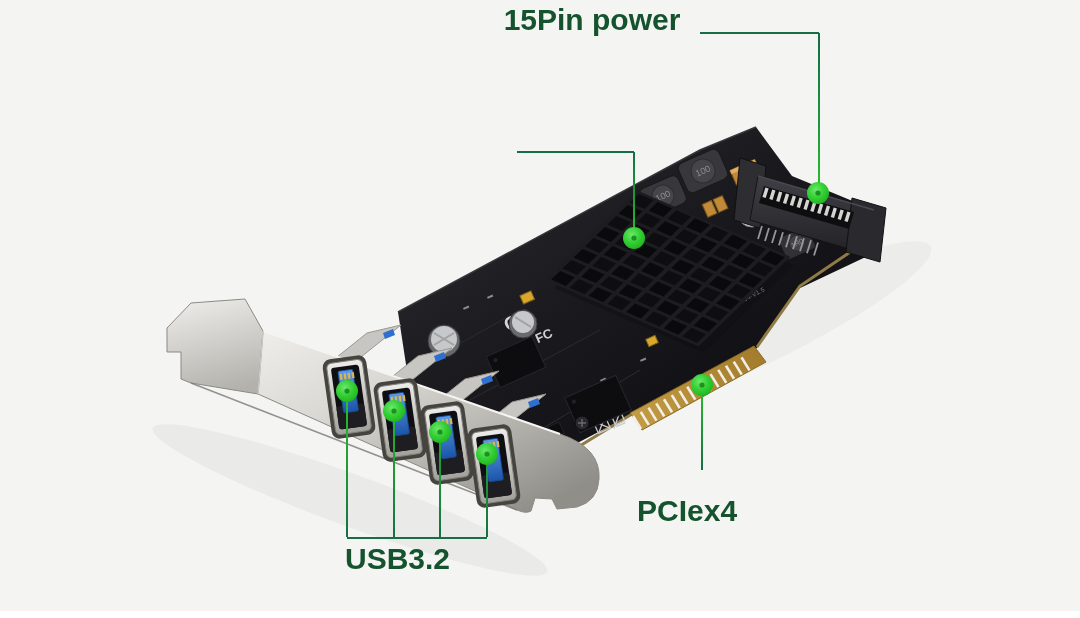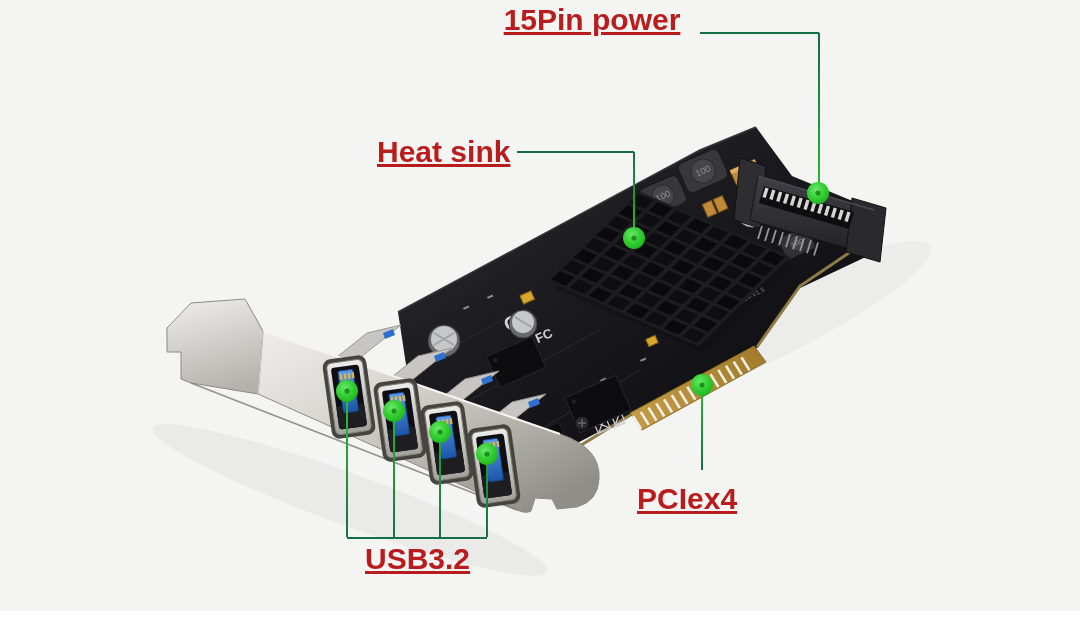--- a/index.html
+++ b/index.html
@@ -1,23 +1,23 @@
 <!DOCTYPE html>
 <html><head>
 <meta charset="utf-8">
 <style>
   html,body{margin:0;padding:0;background:#fff;}
   #stage{position:relative;width:1080px;height:618px;background:#f4f4f3;overflow:hidden;
          font-family:"Liberation Sans","DejaVu Sans",sans-serif;}
-  .label{position:absolute;color:#b91c1c;font-size:30px;font-weight:600;line-height:36px;
-         letter-spacing:0px;white-space:nowrap;text-decoration:underline;}
+  .label{position:absolute;color:#14532d;font-size:30px;font-weight:600;line-height:36px;
+         letter-spacing:0px;white-space:nowrap;}
   #label-power{left:422px;top:2px;width:340px;text-align:center;}
   #label-heatsink{left:377px;top:134px;}
-  #label-pcie{left:637px;top:481px;}
-  #label-usb{left:345px;top:541px;margin-left:20px;}
+  #label-pcie{left:637px;top:493px;}
+  #label-usb{left:345px;top:541px;}
   #bottom-strip{position:absolute;left:0;bottom:0;width:100%;height:7px;background:#ffffff;}
   svg{position:absolute;left:0;top:0;}
 </style>
 </head>
 <body>
 
 <div id="stage">
 
 <svg width="1080" height="618" viewBox="0 0 1080 618">
   <defs>
@@ -439,18 +439,17 @@
     <g>
           <circle cx="487" cy="454" r="11" fill="url(#dotGrad)"></circle>
           <circle cx="487" cy="454" r="2.6" fill="#0b7a12" opacity="0.75"></circle>
         </g>
   </g>
 </svg>
 
   <div class="label" id="label-power">
     <div>15Pin power</div>
   </div>
-  <div class="label" id="label-heatsink">Heat sink</div>
   <div class="label" id="label-pcie">PCIex4</div>
   <div class="label" id="label-usb">USB3.2</div>
 
   <div id="bottom-strip"></div>
 </div>
 
 </body></html>

